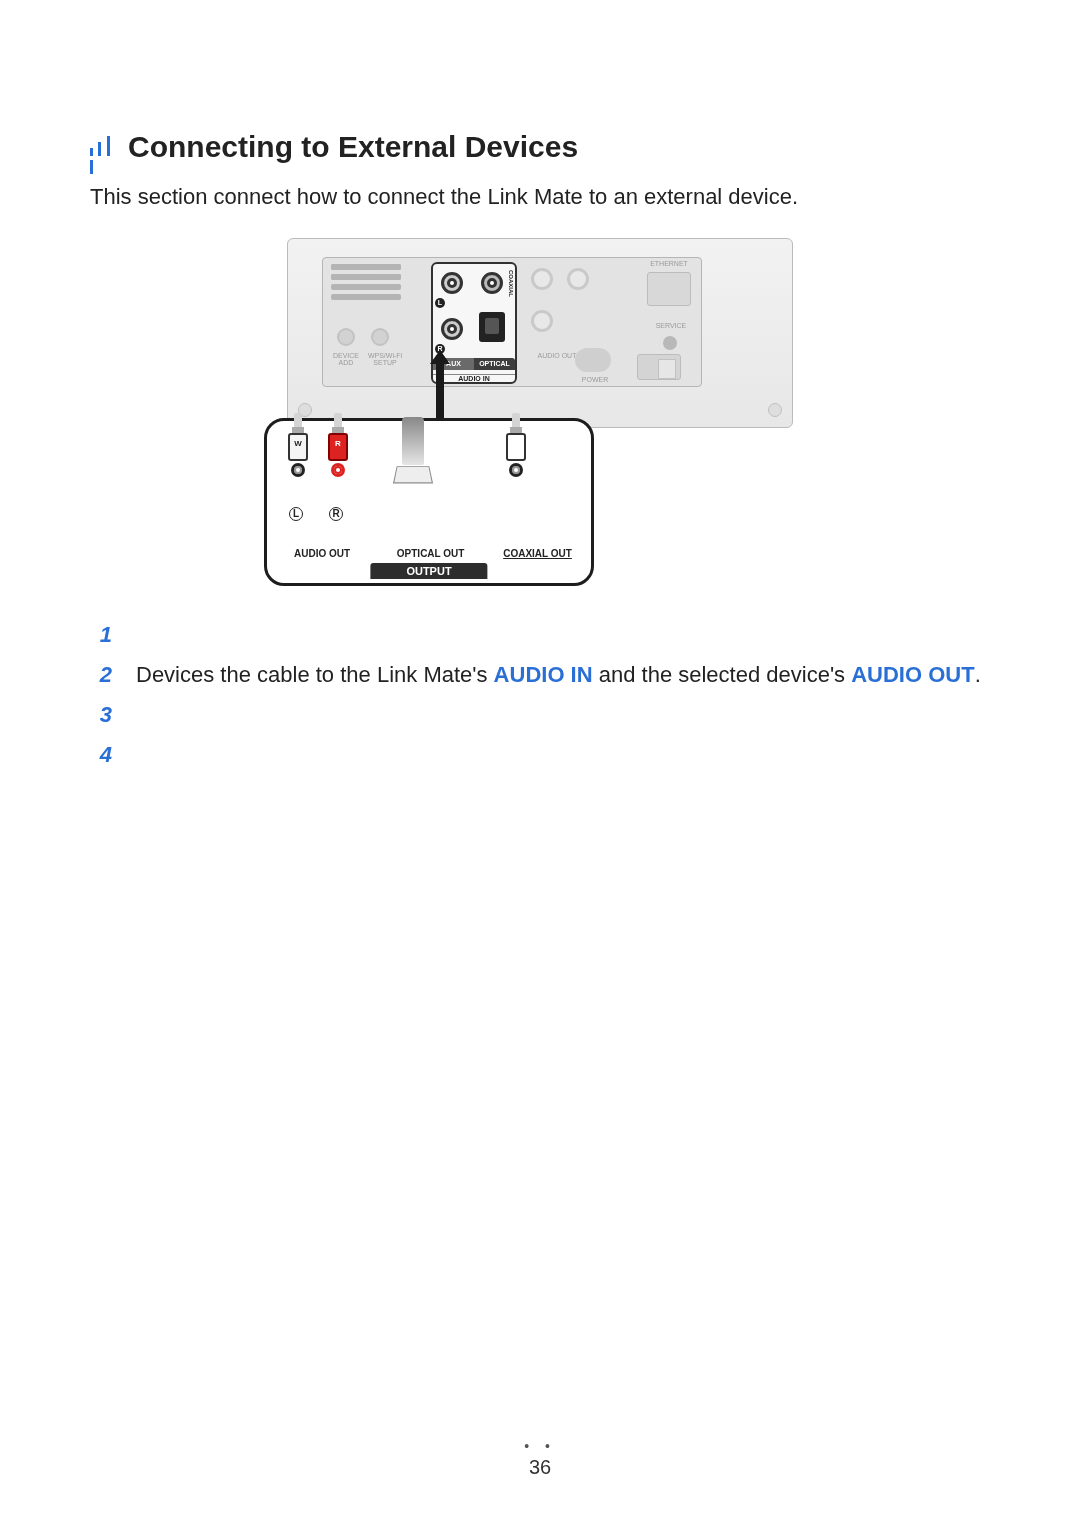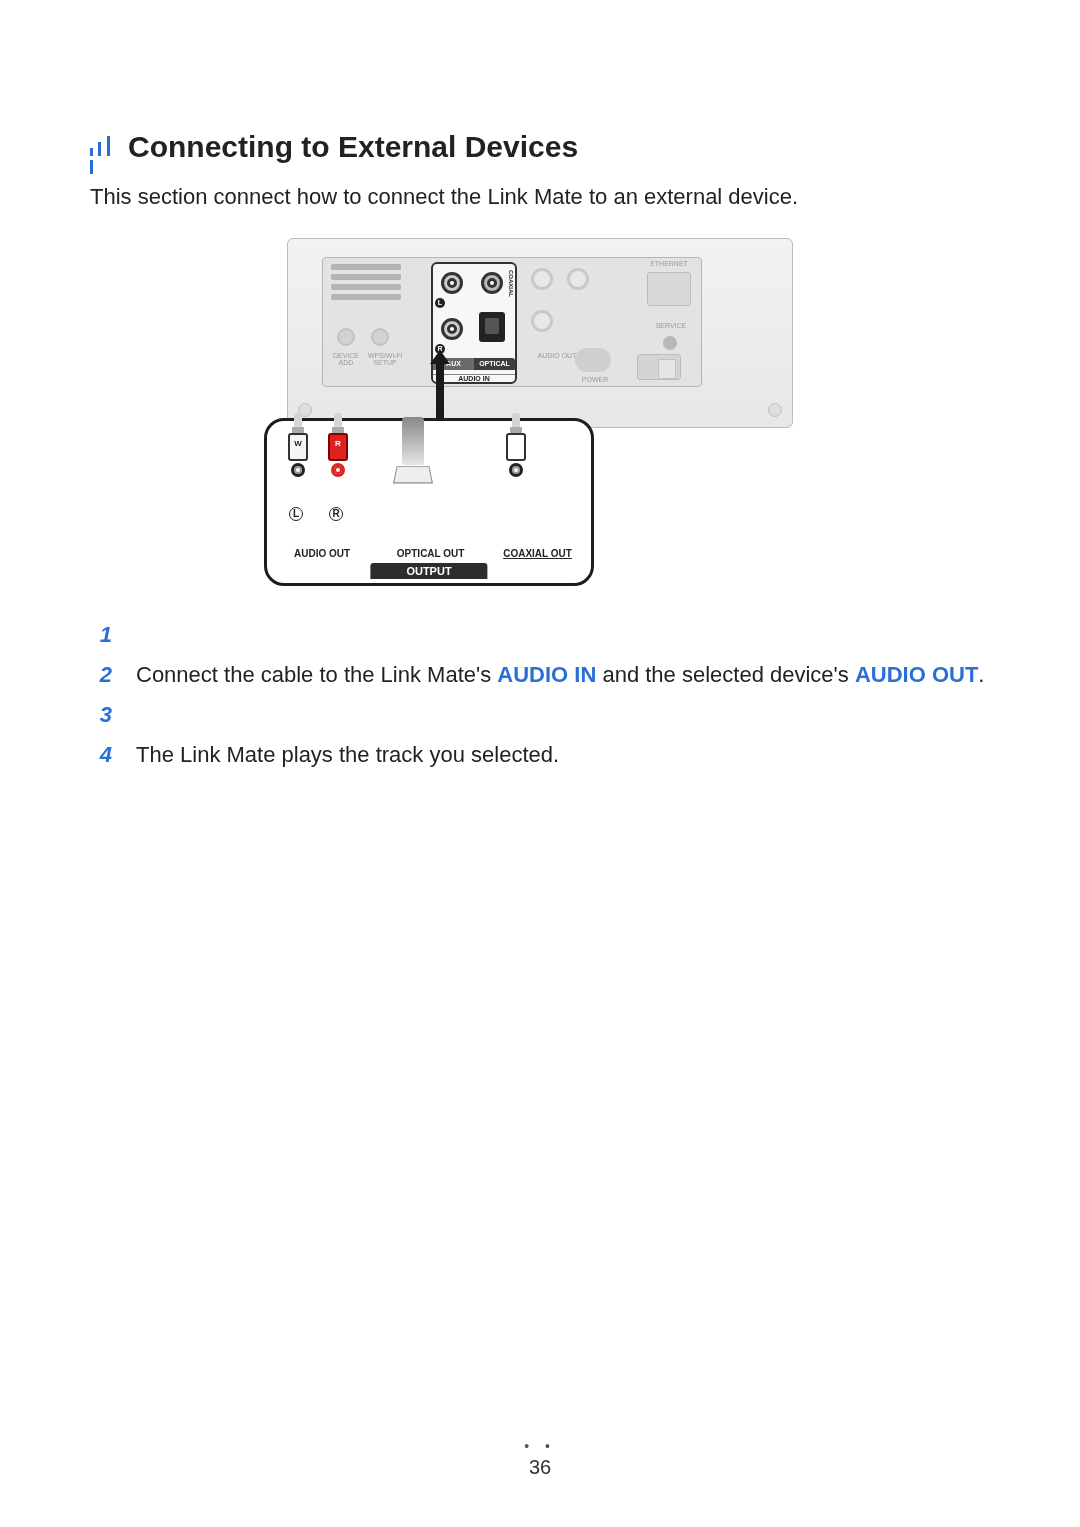--- a/index.html
+++ b/index.html
@@ -230,28 +230,27 @@
   </div>
 </div>
 
 <div class="steps">
   <div class="step">
     <span class="num">1</span>
   </div>
   <div class="step">
     <span class="num">2</span>
     <span>
-      <span>Connect the cable to the Link Mate's </span><span class="accent">AUDIO IN</span><span> and the selected device's </span><span class="accent">AUDIO OUT</span><span>.</span>
+      <span>Devices the cable to the Link Mate's </span><span class="accent">AUDIO IN</span><span> and the selected device's </span><span class="accent">AUDIO OUT</span><span>.</span>
     </span>
   </div>
   <div class="step">
     <span class="num">3</span>
   </div>
   <div class="step">
     <span class="num">4</span>
-    <span>The Link Mate plays the track you selected.</span>
   </div>
 </div>
 
 <div class="page-num">
   <span class="page-dots">• •</span>
   <span>36</span>
 </div>
 
 </body></html>

